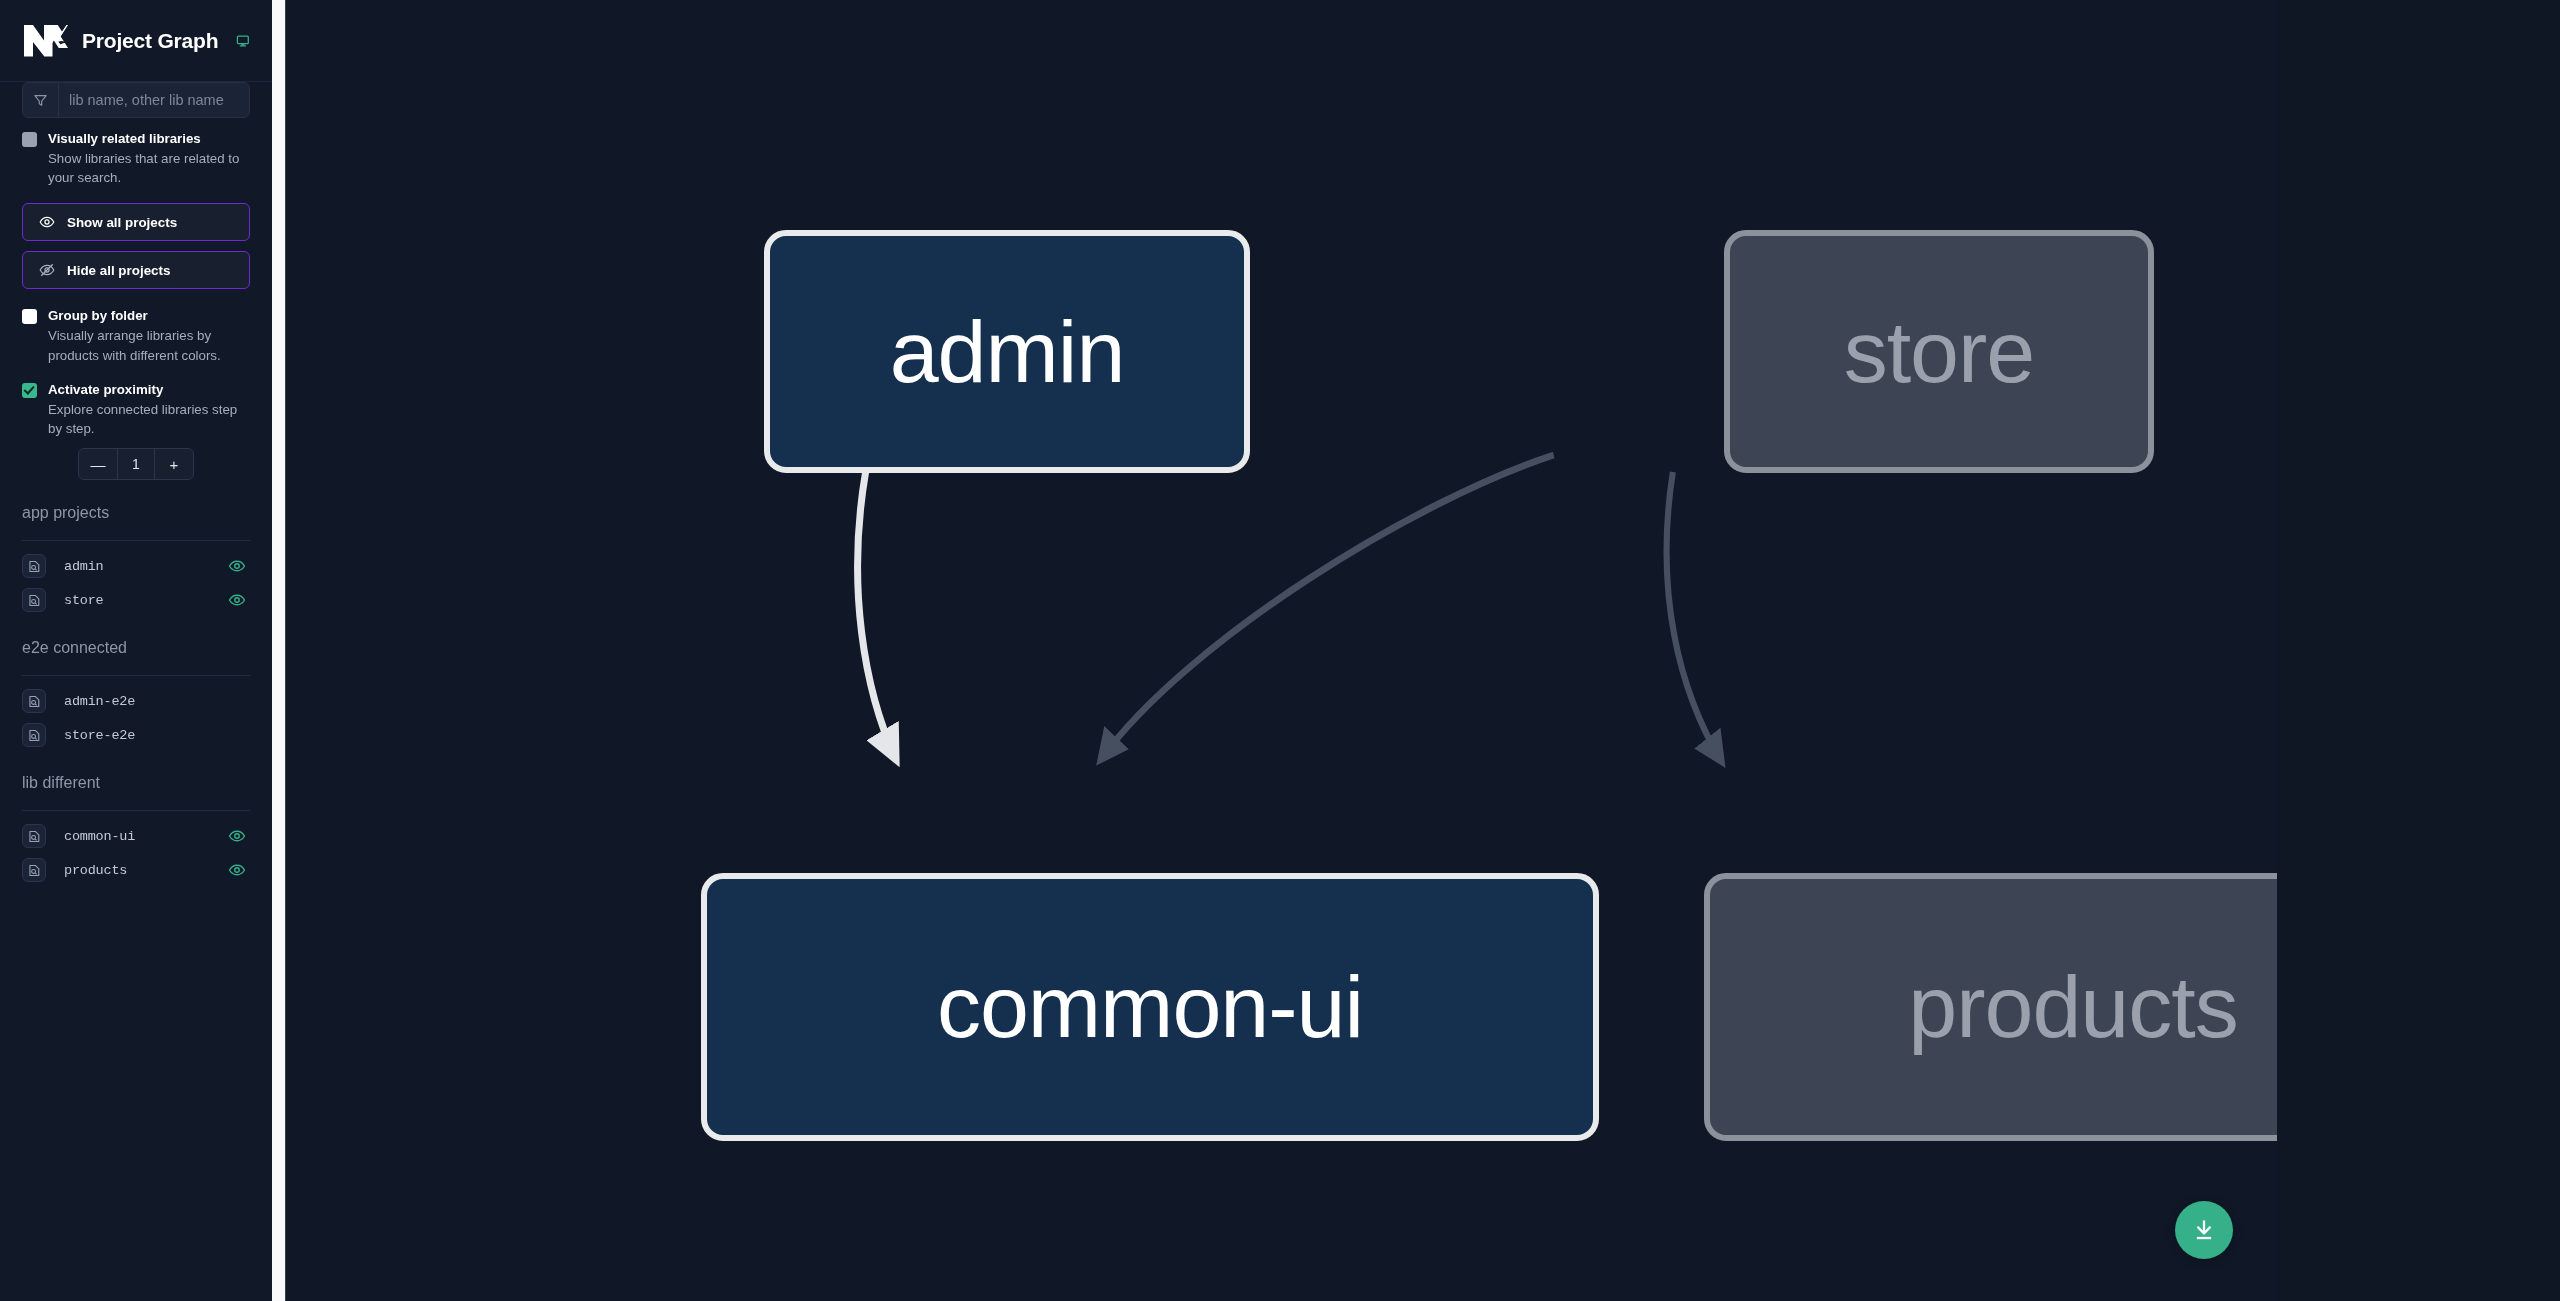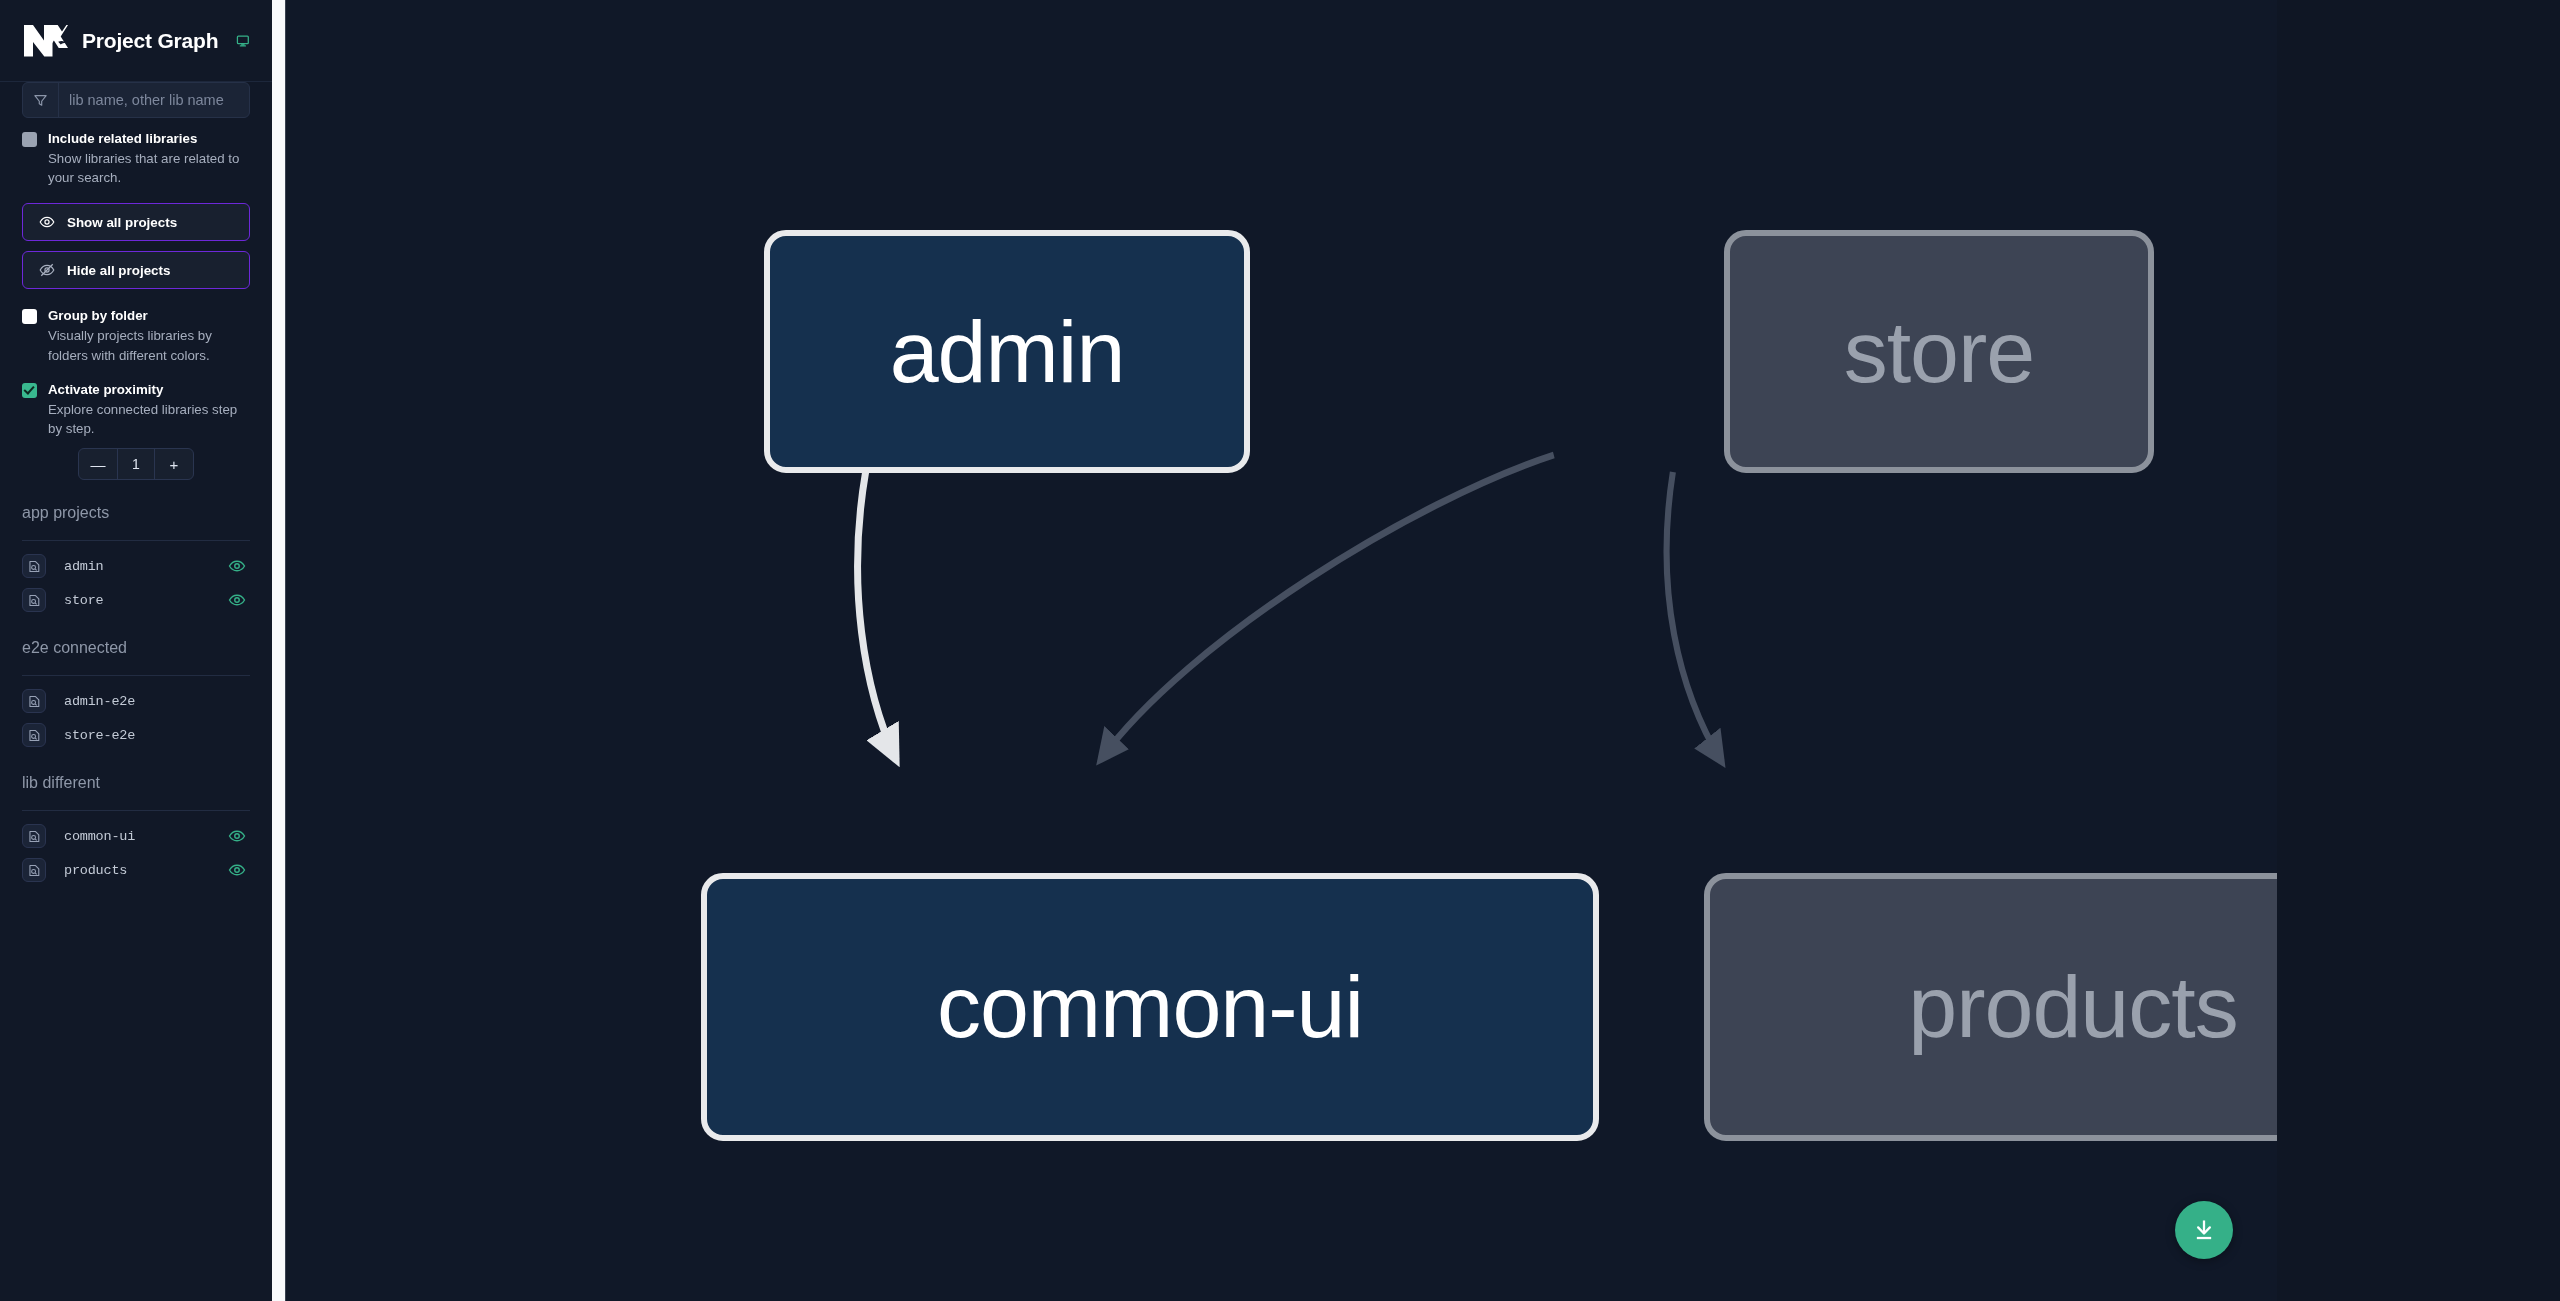--- a/index.html
+++ b/index.html
@@ -210,21 +210,21 @@
           <svg class="funnel-icon" viewBox="0 0 20 20">
             <path d="M2.5 3.5 h15 L11.6 11 v5.3 L8.4 14.2 V11 Z" fill="none" stroke="#8b95a9" stroke-width="1.6" stroke-linejoin="round"></path>
           </svg>
         </span>
         <input class="search-input" type="text" value="" placeholder="lib name, other lib name" style="">
       </div>
 
       <div class="check-row">
         <span class="cbox grey"></span>
         <div class="check-texts">
-          <div class="check-label">Include related libraries</div>
+          <div class="check-label">Visually related libraries</div>
           <div class="check-desc">Show libraries that are related to your search.</div>
         </div>
       </div>
 
       <div class="btn-group">
         <button class="action-btn">
           <svg viewBox="0 0 24 24">
             <path d="M1.8 12 C4.5 7 8.2 5 12 5 s7.5 2 10.2 7 C19.5 17 15.8 19 12 19 S4.5 17 1.8 12 Z" fill="none" stroke="#ffffff" stroke-width="1.8"></path>
             <circle cx="12" cy="12" r="3.1" fill="none" stroke="#ffffff" stroke-width="1.8"></circle>
           </svg>
@@ -237,21 +237,21 @@
             <line x1="3.4" y1="20.6" x2="20.6" y2="3.4" stroke="#a8b0c0" stroke-width="1.9"></line>
           </svg>
           <span>Hide all projects</span>
         </button>
       </div>
 
       <div class="check-row">
         <span class="cbox white"></span>
         <div class="check-texts">
           <div class="check-label">Group by folder</div>
-          <div class="check-desc">Visually projects libraries by folders with different colors.</div>
+          <div class="check-desc">Visually arrange libraries by products with different colors.</div>
         </div>
       </div>
 
       <div class="check-row" style="margin-bottom:6px;">
         <span class="cbox green"></span>
         <div class="check-texts">
           <div class="check-label">Activate proximity</div>
           <div class="check-desc">Explore connected libraries step by step.</div>
         </div>
       </div>

